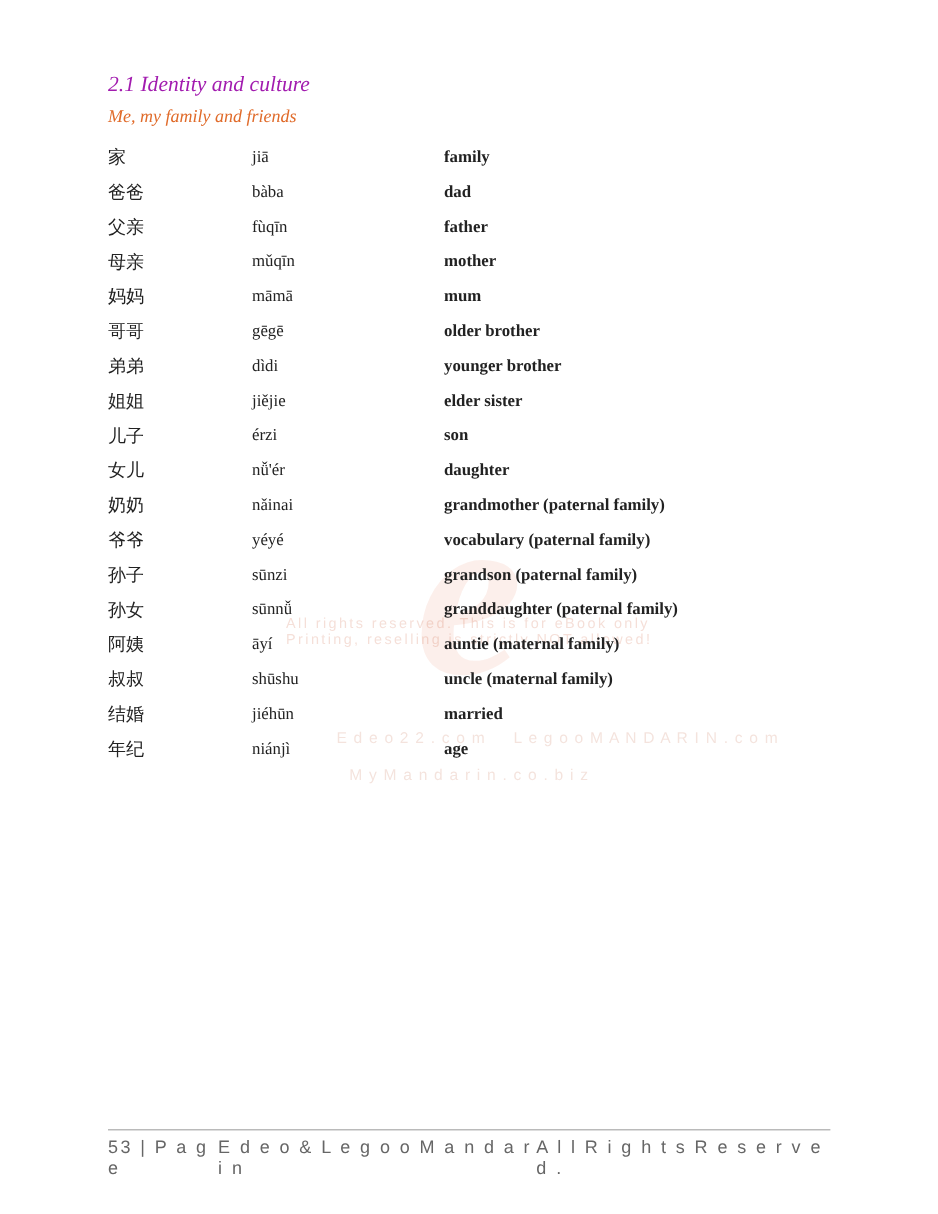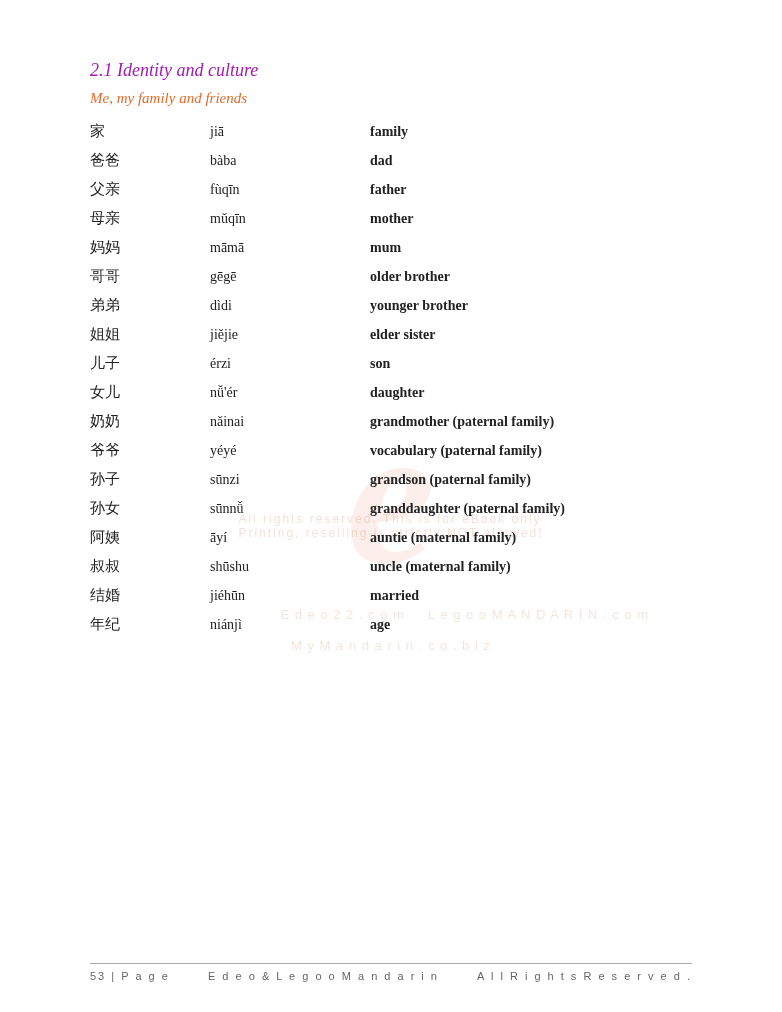--- a/index.html
+++ b/index.html
@@ -125,21 +125,21 @@
     }
     .footer {
       position: absolute;
       bottom: 30px;
       left: 90px;
       right: 90px;
       border-top: 1px solid #aaa;
       padding-top: 6px;
       display: flex;
       justify-content: space-between;
-      font-size: 11px;
+      font-size: 15px;
       color: #666;
       letter-spacing: 2px;
       font-family: Arial, sans-serif;
     }
     .content-area {
       position: relative;
       z-index: 3;
     }
   </style>
 </head>

